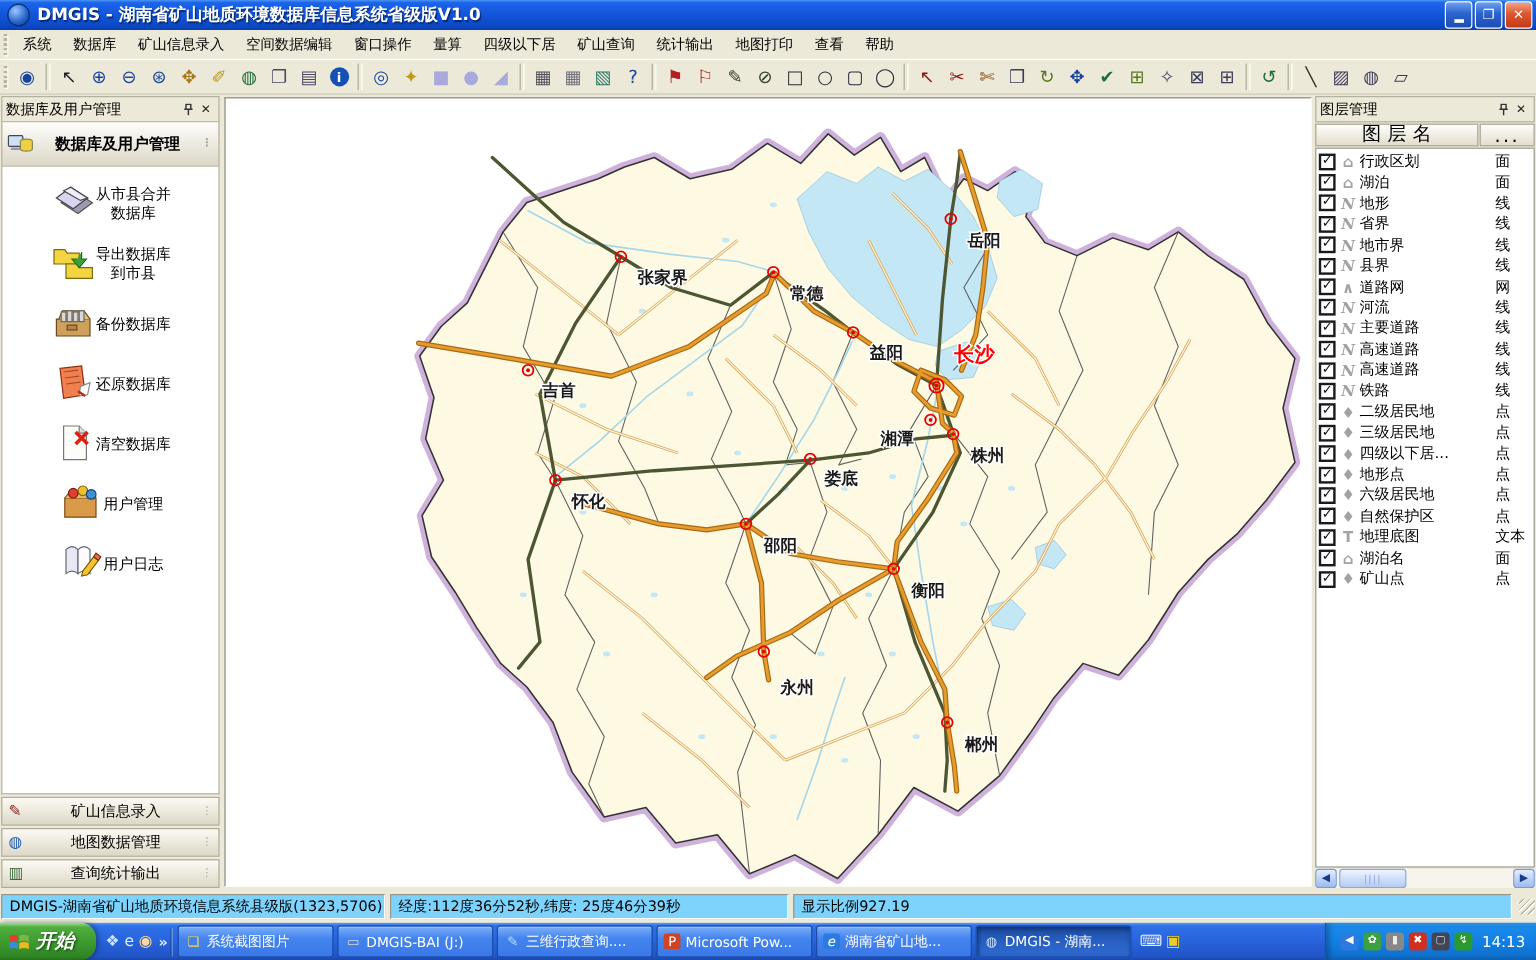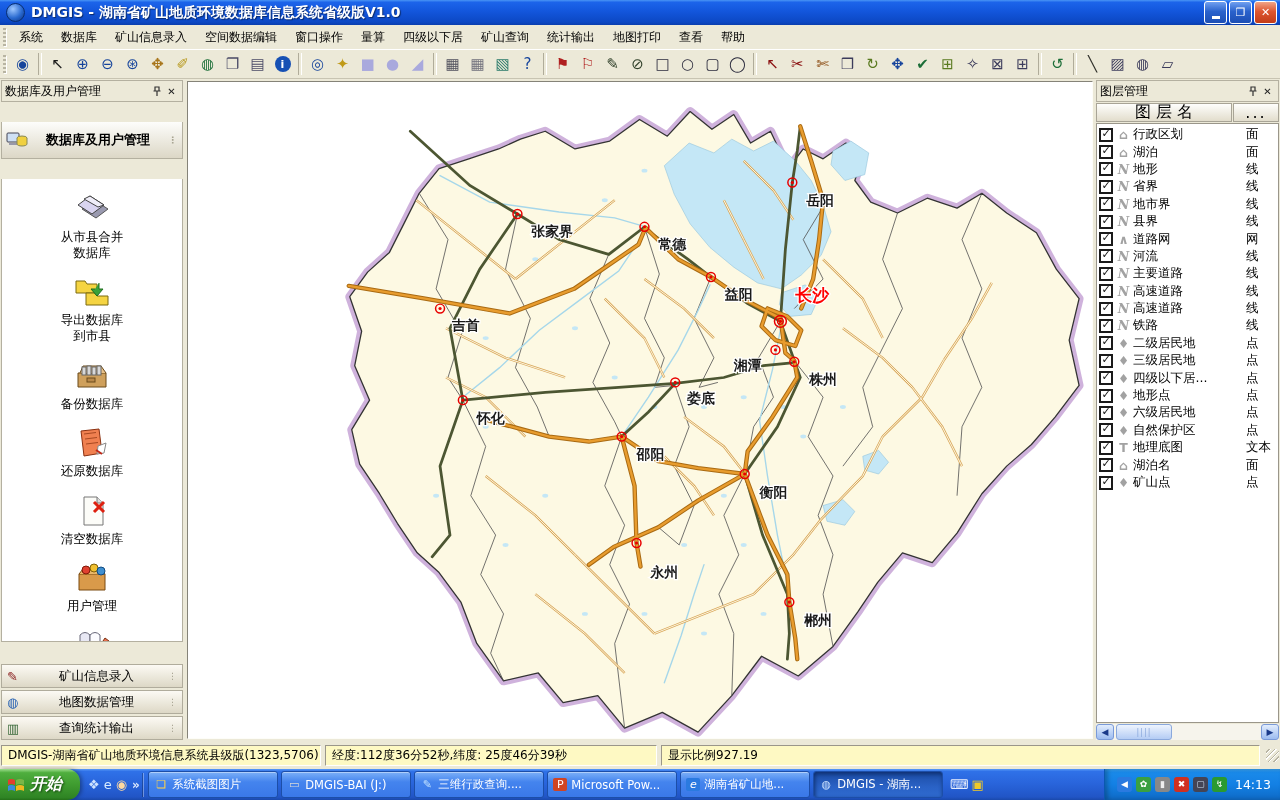--- a/index.html
+++ b/index.html
@@ -28,32 +28,32 @@
   .toolbar{height:28px;flex:0 0 28px;display:flex;align-items:center;background:#ece9d8;border-bottom:1px solid #c8c4b2;}
   .tb-btn{width:25px;height:24px;display:flex;align-items:center;justify-content:center;font-size:15px;flex:0 0 25px;}
   .tb-glyph{line-height:1;}
   .tb-glyph.badged{width:16px;height:16px;border-radius:50%;display:flex;align-items:center;justify-content:center;font-size:11px;font-weight:bold;}
   .tb-sep{width:0;height:22px;border-left:1px solid #b0ac9a;border-right:1px solid #fff;margin:0 3px;flex:0 0 2px;}
 
   
   .main{flex:1;display:flex;min-height:0;background:#ece9d8;}
 
   
-  .left-panel{width:182px;flex:0 0 182px;display:flex;flex-direction:column;padding:1px 2px 1px 1px;gap:20px;}
+  .left-panel{width:182px;flex:0 0 182px;display:flex;flex-direction:column;padding:1px 2px 1px 1px;}
   .pane-title{height:20px;flex:0 0 20px;display:flex;align-items:center;padding:0 3px;background:#ece9d8;
     border:1px solid #b4b0a0;font-size:12px;}
   .pt-label{flex:1;white-space:nowrap;overflow:hidden;}
   .pt-btn{width:15px;height:15px;display:flex;align-items:center;justify-content:center;font-size:10px;color:#222;}
   .lp-header{height:36px;flex:0 0 36px;display:flex;align-items:center;gap:5px;padding:0 4px;
     background:linear-gradient(180deg,#fdfdfb,#dcd7c6);border:1px solid #b4b0a0;border-top:none;font-weight:bold;font-size:13px;}
   .lp-header .hdr-label{flex:1;text-align:center;}
   .hdr-grip{color:#a8a492;font-size:9px;letter-spacing:1px;}
   .lp-body{flex:1;background:#fff;border:1px solid #b4b0a0;border-top:none;display:flex;flex-direction:column;
     align-items:center;padding-top:12px;overflow:hidden;}
-  .lp-item{display:flex;flex-direction:column;align-items:center;margin-bottom:14px;cursor:default;justify-content:space-between;}
+  .lp-item{display:flex;align-items:center;margin-bottom:14px;cursor:default;justify-content:space-between;}
   .lp-icon{width:38px;height:36px;display:flex;align-items:center;justify-content:center;}
   .lp-label{text-align:center;font-size:12.5px;line-height:1.25;margin-top:2px;}
   .group-bars{flex:0 0 auto;}
   .group-bar{height:22px;display:flex;align-items:center;padding:0 5px;margin-top:2px;
     background:linear-gradient(180deg,#fcfaf4,#ddd8c6);border:1px solid #b0ac9c;}
   .g-icon{width:18px;font-size:13px;}
   .g-label{flex:1;text-align:center;font-size:12.5px;}
   .g-grip{color:#a8a492;font-size:9px;}
 
   
@@ -79,21 +79,21 @@
   .hs-btn{width:16px;flex:0 0 16px;background:linear-gradient(180deg,#e2edfd,#9cbcf0);border:1px solid #7a9ad8;border-radius:3px;
     color:#1a3a8a;font-size:9px;display:flex;align-items:center;justify-content:center;}
   .hs-thumb{width:54px;margin:0 0 0 2px;background:linear-gradient(180deg,#eef4fe,#b4ccf4);border:1px solid #8aa8dc;border-radius:3px;
     display:flex;align-items:center;justify-content:center;color:#8aa8dc;font-size:8px;letter-spacing:1px;}
   .hs-track{flex:1;}
 
   
   .statusbar{height:24px;flex:0 0 24px;display:flex;align-items:center;background:#ece9d8;padding:2px 1px;font-size:12px;}
   .sb-ready{width:322px;flex:0 0 322px;padding-left:5px;}
   .sb-sec{height:19px;display:flex;align-items:center;padding:0 6px;margin-right:4px;white-space:nowrap;overflow:hidden;
-    border:1px solid;border-color:#9a968a #fff #fff #9a968a;background:#fef9c3;}
+    border:1px solid;border-color:#9a968a #fff #fff #9a968a;background:#7dd3fc;}
   .sb-info{width:306px;flex:0 0 306px;}
   .sb-coords{width:318px;flex:0 0 318px;}
   .sb-scale{flex:1;}
   .sb-grip{width:13px;height:13px;flex:0 0 13px;margin-left:2px;
     background:repeating-linear-gradient(135deg,transparent 0 2px,#b8b4a2 2px 3px,#fff 3px 4px);}
 
   
   .taskbar{height:31px;flex:0 0 31px;display:flex;align-items:center;
     background:linear-gradient(180deg,#5a9af7 0%,#2f71e8 8%,#2965dc 45%,#2155c6 90%,#1a49ac 100%);}
   .start-btn{height:31px;flex:0 0 auto;padding:0 18px 0 7px;border-radius:0 13px 13px 0;display:flex;align-items:center;gap:5px;

